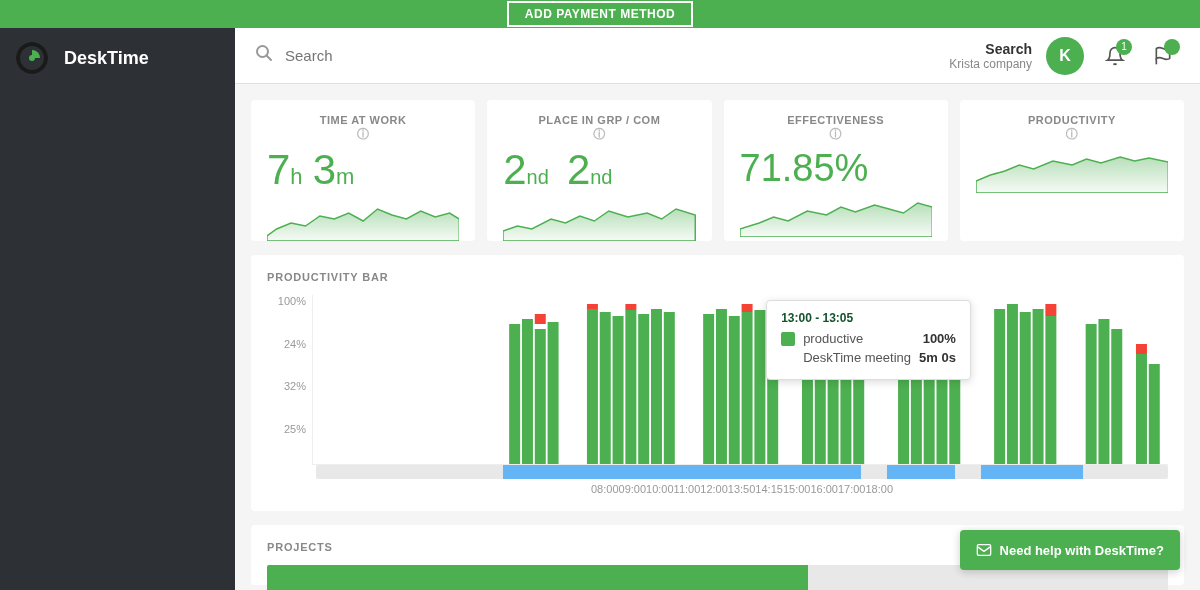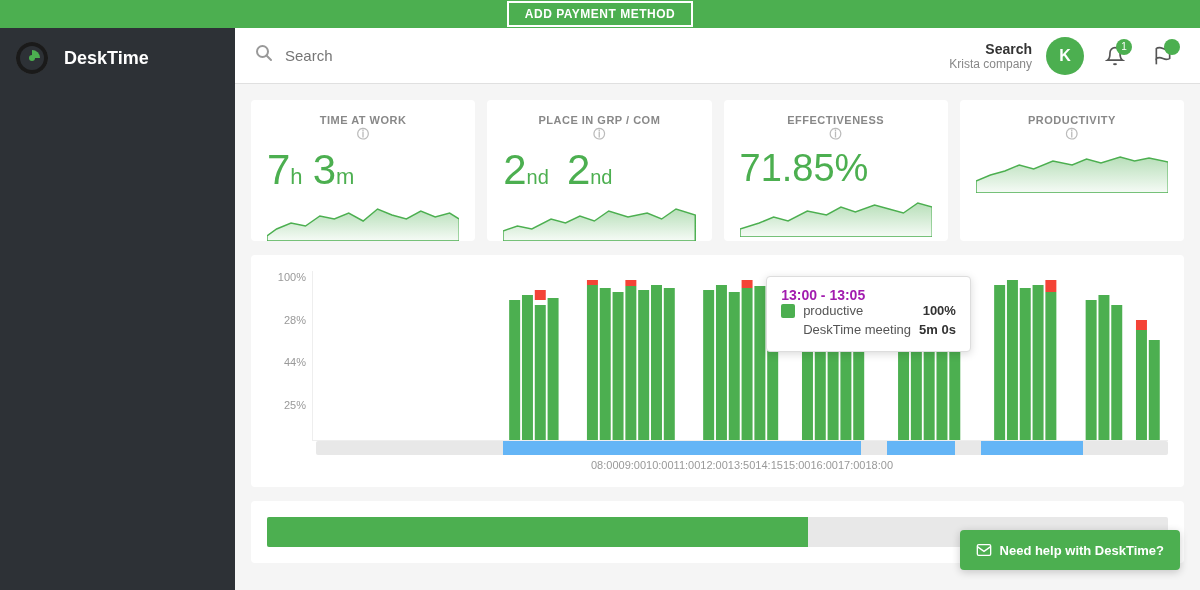--- a/index.html
+++ b/index.html
@@ -260,22 +260,23 @@
       font-size: 13px;
       box-shadow: 0 2px 8px rgba(0,0,0,0.15);
       z-index: 10;
       white-space: nowrap;
       top: 10px;
       left: 52%;
     }
 
     .tooltip-time {
       font-weight: 700;
-      color: #a21caf;
-      font-size: 14px;
+      color: #14532d;
+      margin-bottom: 6px;
+      font-size: 12px;
     }
 
     .tooltip-row {
       display: flex;
       align-items: center;
       gap: 8px;
       margin-bottom: 4px;
     }
 
     .tooltip-color {
@@ -464,29 +465,30 @@
                   <stop offset="100%" stop-color="#4caf50" stop-opacity="0.05"></stop>
                 </linearGradient>
               </defs>
               <path d="M0,28 L15,22 L30,18 L45,12 L60,16 L80,8 L100,12 L115,6 L130,10 L150,4 L165,8 L180,5 L200,9 L200,40 L0,40 Z" fill="url(#g4)" stroke="#4caf50" stroke-width="1.5"></path>
             </svg>
           </div>
         </div>
       </div>
 
       <div class="productivity-section">
+        <div class="section-title">PRODUCTIVITY BAR</div>
 
         <div style="position:relative;">
 
           <div style="display:flex; height:170px; position:relative;">
 
             <div style="width:45px; display:flex; flex-direction:column; justify-content:space-between; align-items:flex-end; padding-right:6px; padding-bottom:0;">
               <span class="y-label">100%</span>
-              <span class="y-label">28%</span>
-              <span class="y-label">44%</span>
+              <span class="y-label">24%</span>
+              <span class="y-label">32%</span>
               <span class="y-label">25%</span>
               <span class="y-label"></span>
             </div>
 
             <div style="flex:1; border-left:1px solid #eee; border-bottom:1px solid #eee; position:relative; display:flex; align-items:flex-end; gap:1px; padding-left:4px;">
 
               <div class="tooltip" style="left:53%; top:5px;">
                 <div class="tooltip-time">13:00 - 13:05</div>
                 <div class="tooltip-row">
                   <div class="tooltip-color" style="background:#4caf50;"></div>
@@ -574,20 +576,21 @@
             <span class="x-label">14:15</span>
             <span class="x-label">15:00</span>
             <span class="x-label">16:00</span>
             <span class="x-label">17:00</span>
             <span class="x-label">18:00</span>
           </div>
         </div>
       </div>
 
       <div class="projects-section">
+        <div class="section-title">PROJECTS</div>
         <div style="height:30px; background:#e8e8e8; border-radius:2px; overflow:hidden;">
           <div style="height:100%; width:60%; background:#4caf50; display:inline-block;"></div>
         </div>
       </div>
 
     </div>
   </div>
 </div>
 
 <div class="help-btn">

